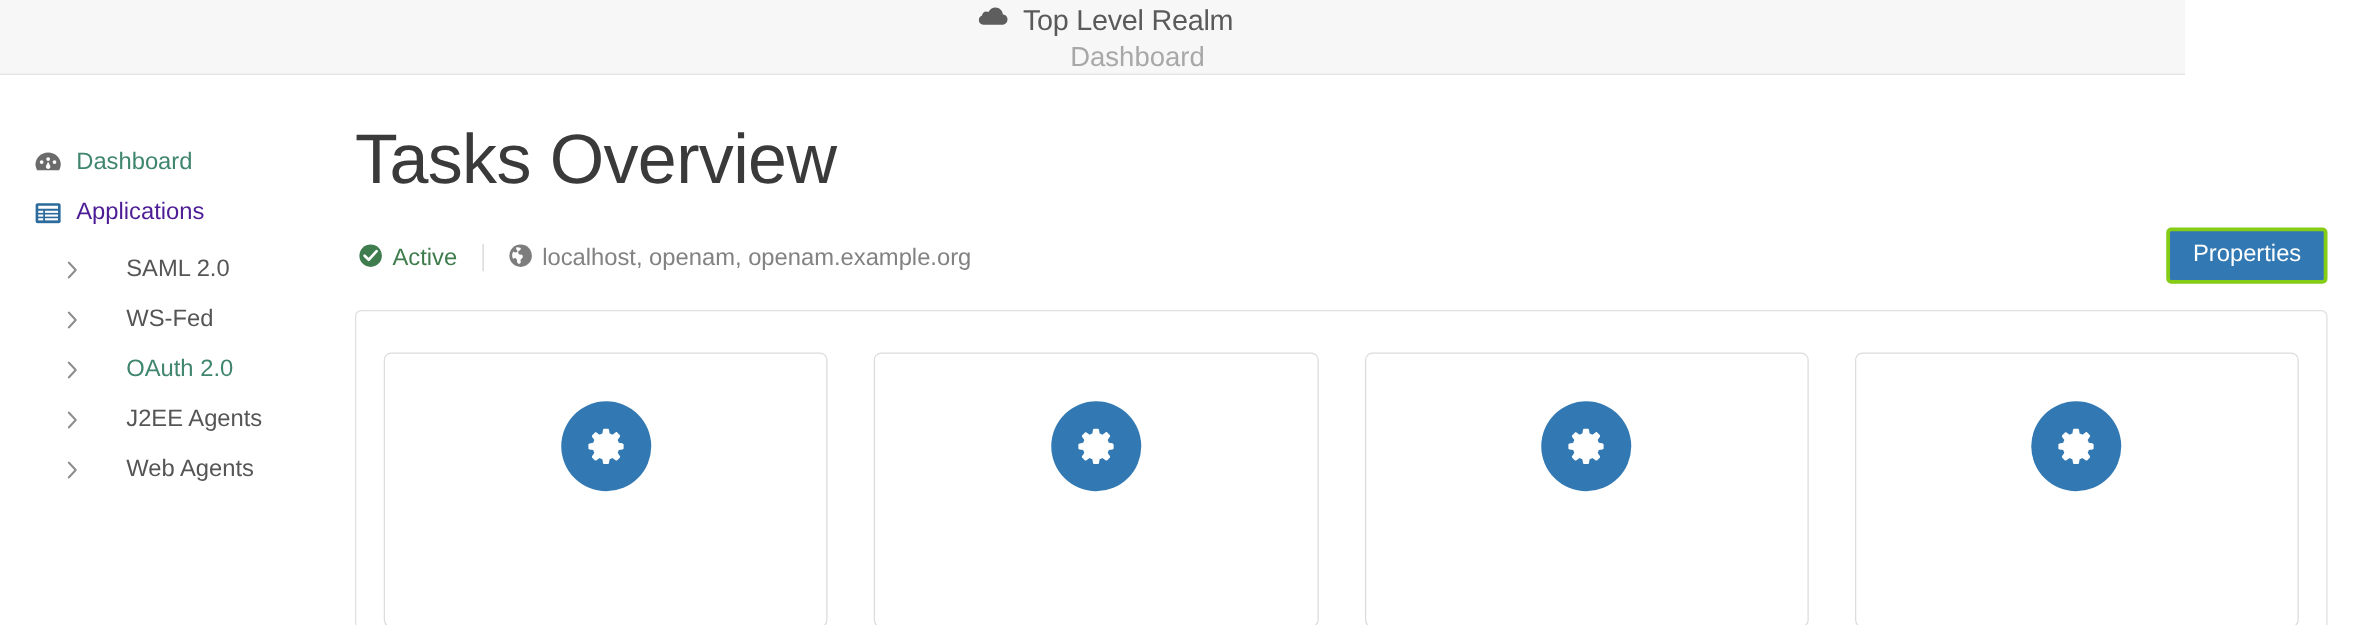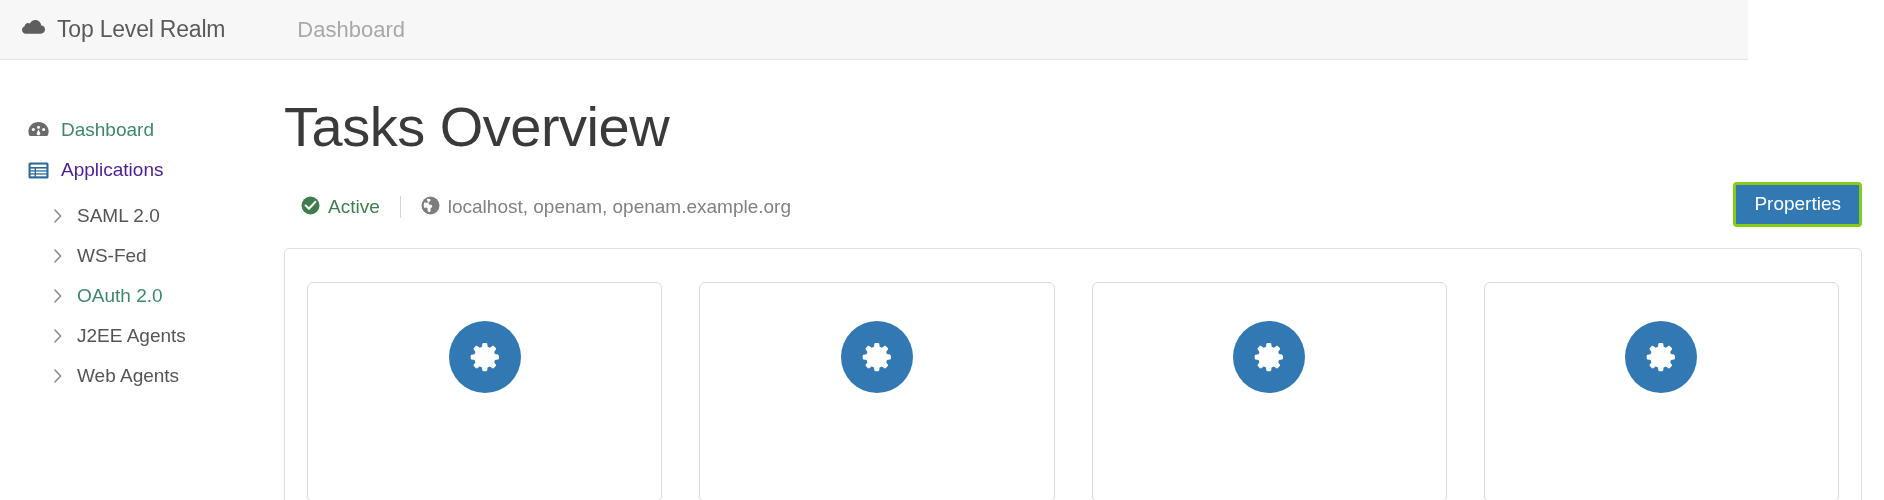--- a/index.html
+++ b/index.html
@@ -10,21 +10,21 @@
     font-family: "Liberation Sans", sans-serif;
     -webkit-font-smoothing: antialiased;
   }
 
   
   .topbar {
     position: absolute; top: 0; left: 0;
     width: 1748px; height: 60px;
     background: #f7f7f7;
     border-bottom: 1px solid #e4e4e4;
-    display: flex; align-items: center;
+    display: flex; align-items: center; flex-direction: column;
   }
   .realm-group {
     display: flex; align-items: center;
     margin-left: 22px;
     height: 60px;
   }
   .cloud-icon { display: block; margin-right: 11px; }
   .realm-title {
     font-size: 23px; color: #5a5a5a; font-weight: 400;
     letter-spacing: -0.2px; white-space: nowrap;
@@ -61,37 +61,37 @@
   .subnav-item {
     display: flex; align-items: center;
     height: 40px; padding-left: 50px;
     cursor: pointer;
   }
   .chev {
     width: 16px; flex: 0 0 16px;
     margin-right: 11px;
     display: flex; align-items: center; justify-content: center;
   }
-  .subnav-label { font-size: 19px; color: #555555; white-space: nowrap; }
+  .subnav-label { font-size: 19px; color: #555555; white-space: nowrap; margin-left: 24px; }
   .subnav-label.active { color: #40866f; }
 
   
   .main {
     position: absolute; top: 60px; left: 283px;
     width: 1601px; height: 440px;
     background: #ffffff;
   }
   .page-title {
     position: absolute; left: 1px; top: 34px;
     font-size: 56px; font-weight: 300; color: #3a3a3a;
     letter-spacing: -0.5px; white-space: nowrap;
   }
   .status-row {
-    position: absolute; left: 18px; top: 135px;
-    display: flex; align-items: center;
+    position: absolute; left: 4px; top: 135px;
+    display: flex; align-items: flex-start;
     height: 24px;
   }
   .status-item { display: flex; align-items: center; }
   .status-text {
     font-size: 19px; color: #3f7d4e; margin-left: 8px; white-space: nowrap;
   }
   .status-divider {
     width: 1px; height: 22px; background: #d4d4d4;
     margin: 0 20px;
   }

